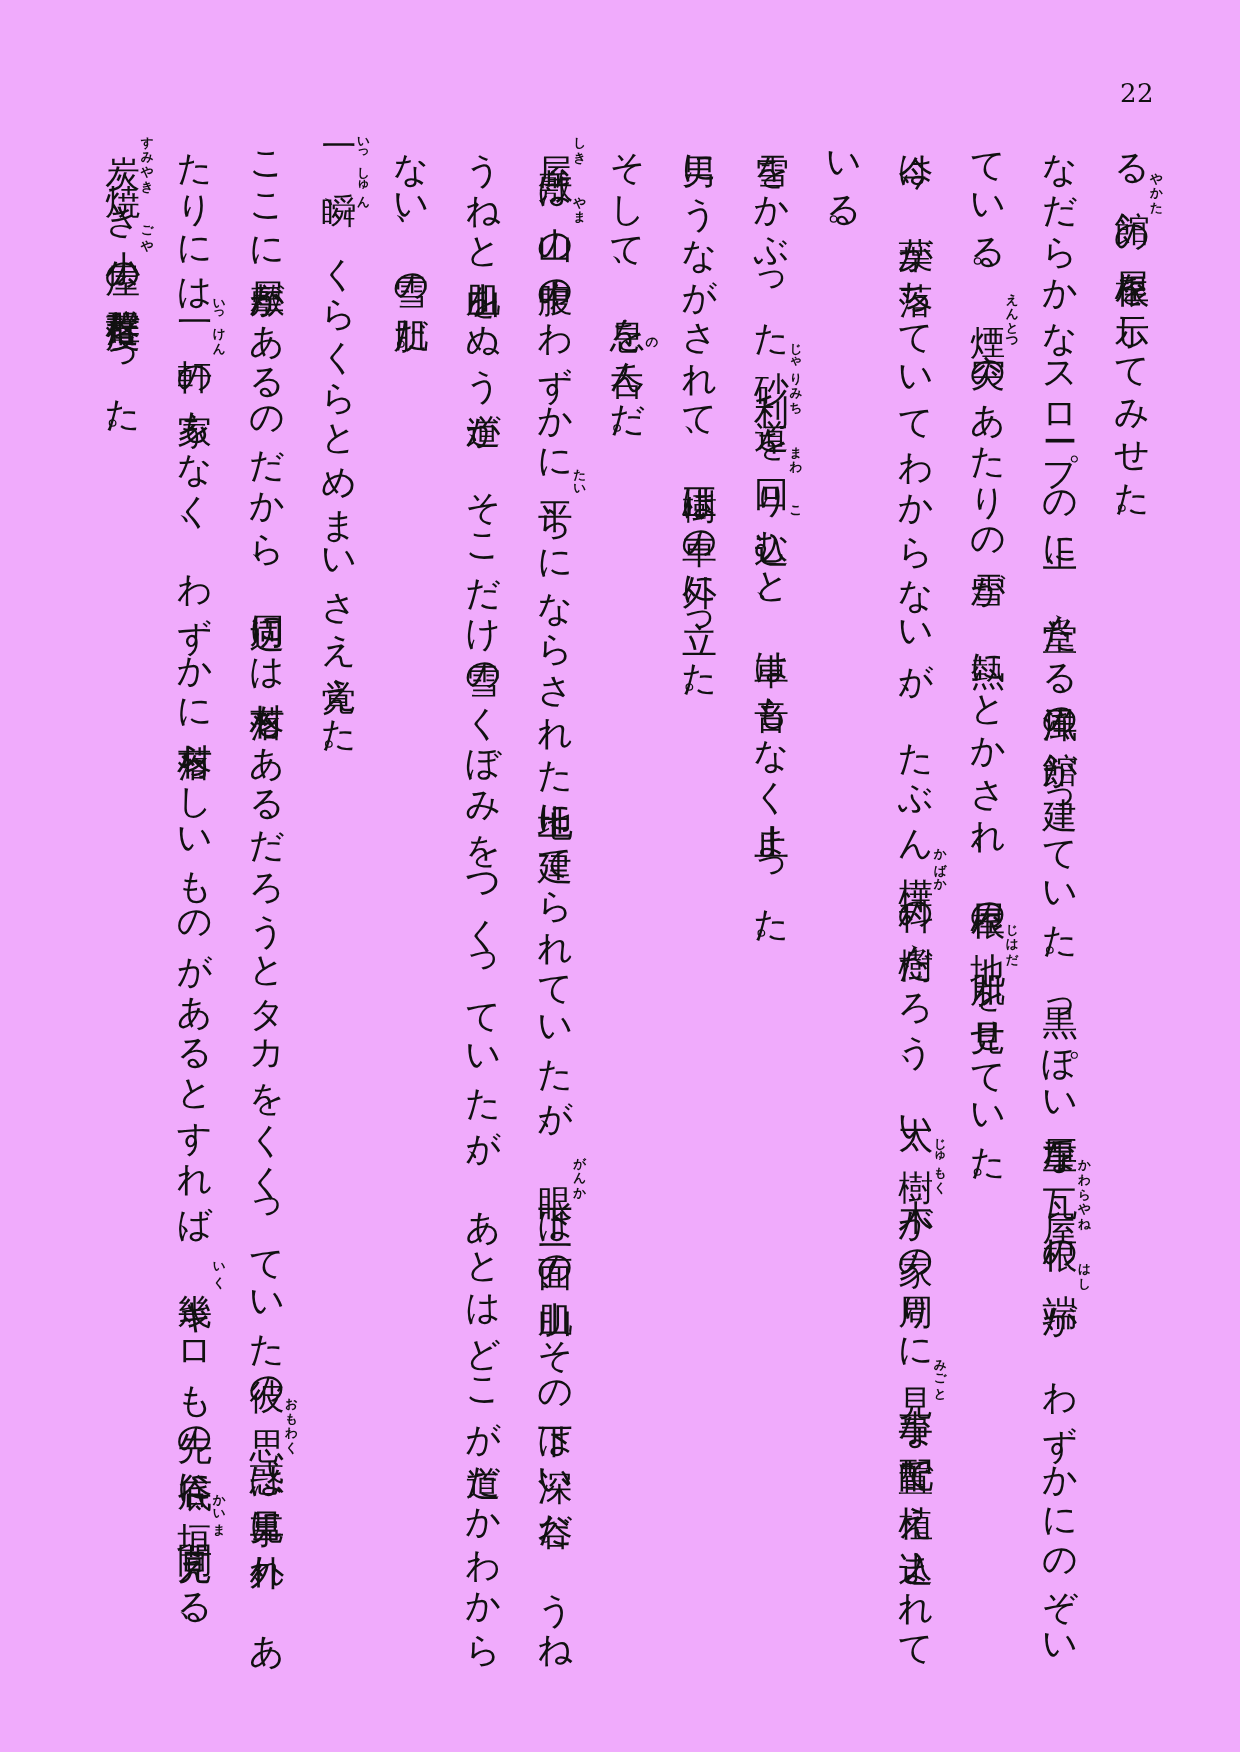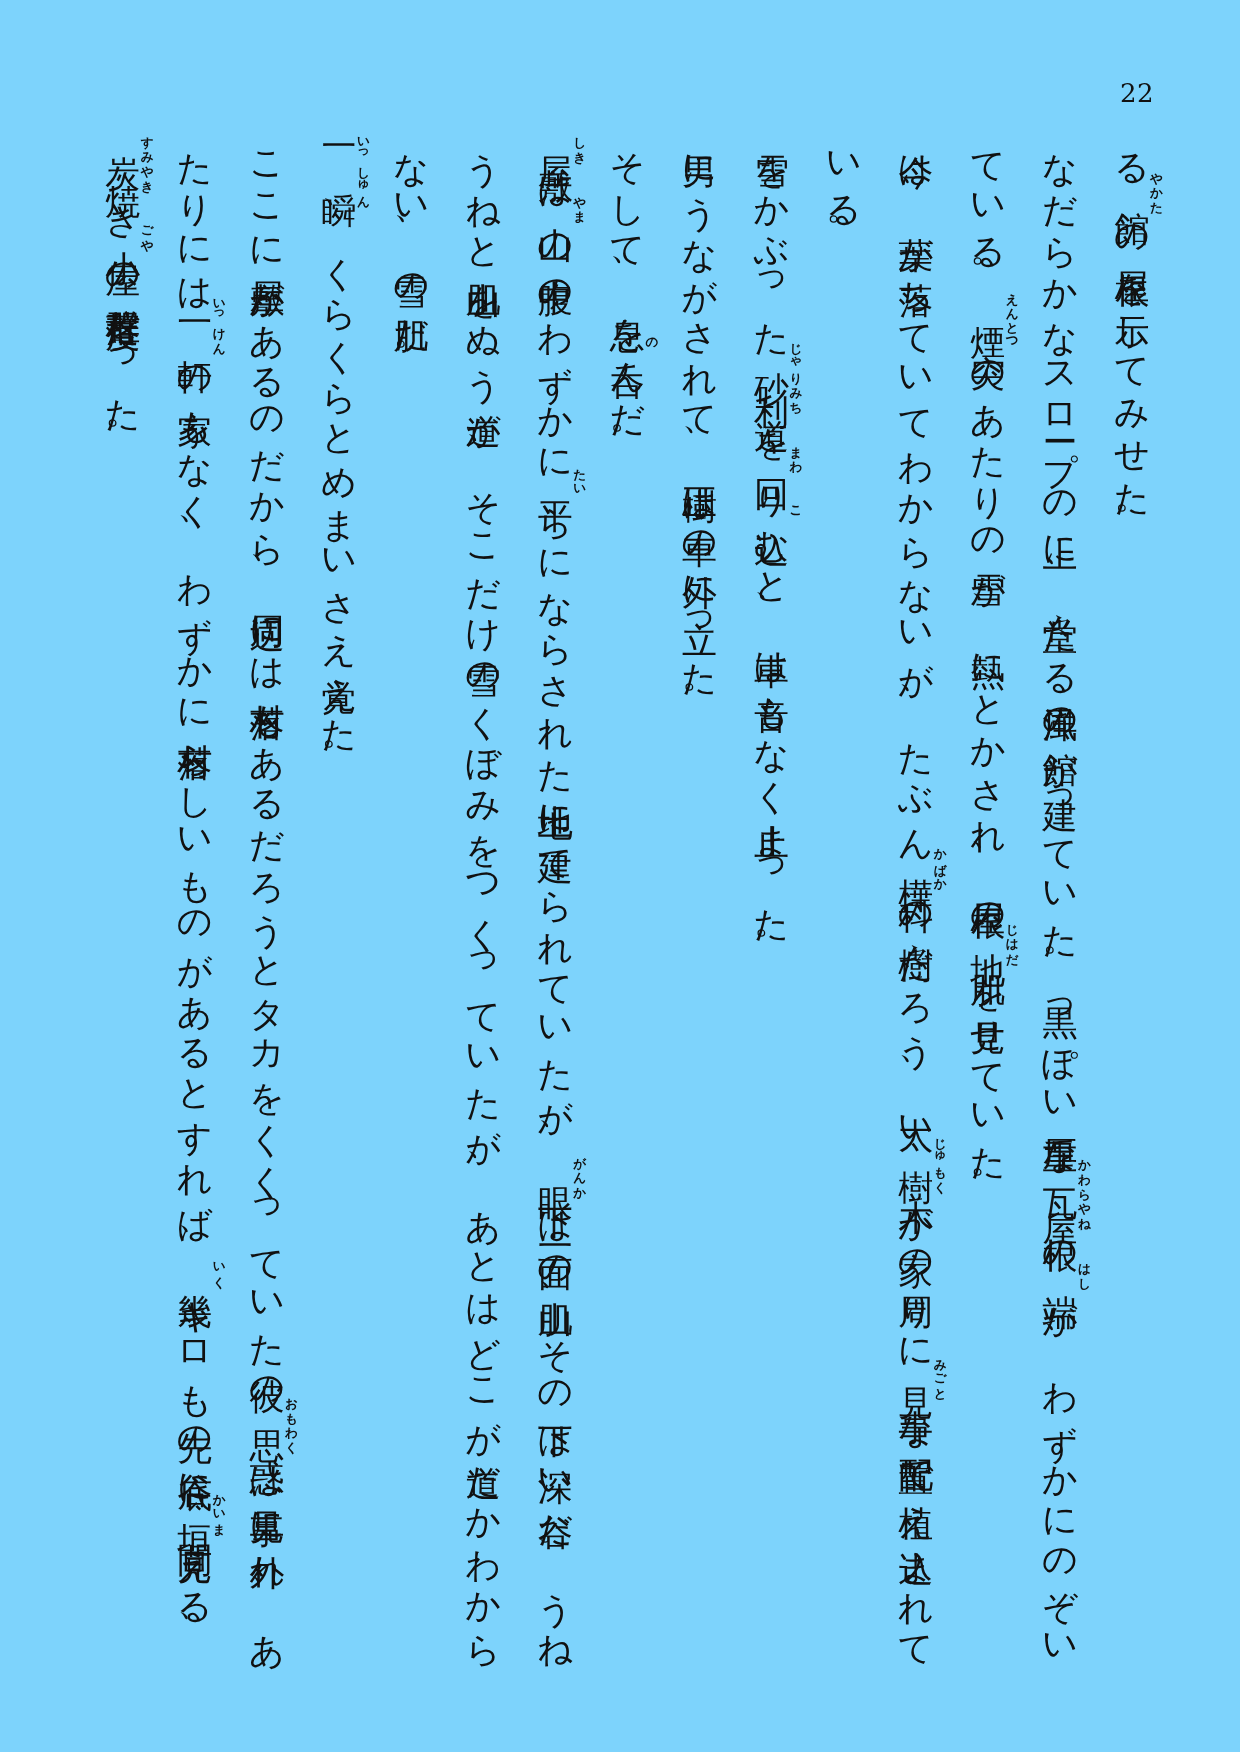--- a/index.html
+++ b/index.html
@@ -4,21 +4,21 @@
 <style>
   html, body {
     margin: 0;
     padding: 0;
     background: #ffffff;
   }
   .page {
     position: relative;
     width: 1240px;
     height: 1752px;
-    background: #7dd3fc;
+    background: #f0abfc;
     box-sizing: border-box;
     font-family: "DejaVu Serif", "Liberation Serif", serif;
     color: #111111;
     overflow: hidden;
     text-decoration: underline;
   }
   .page-number {
     position: absolute;
     top: 78px;
     right: 86px;

